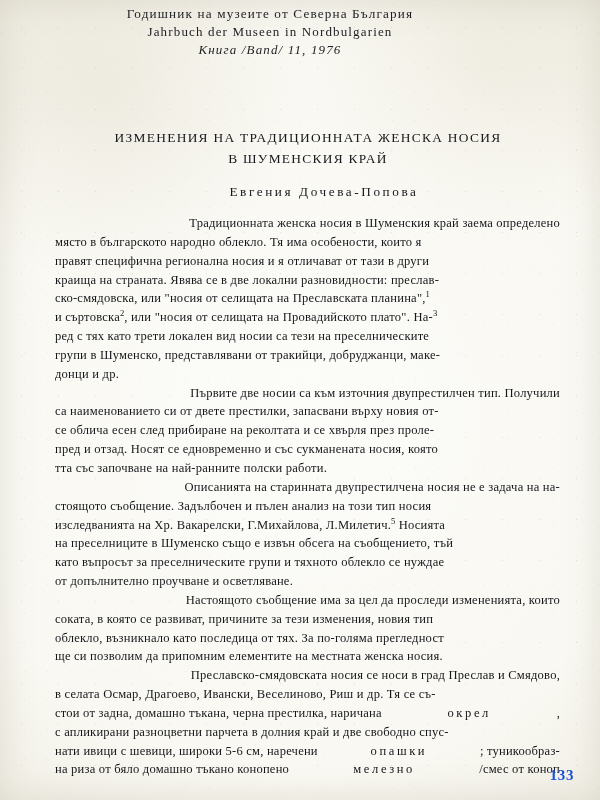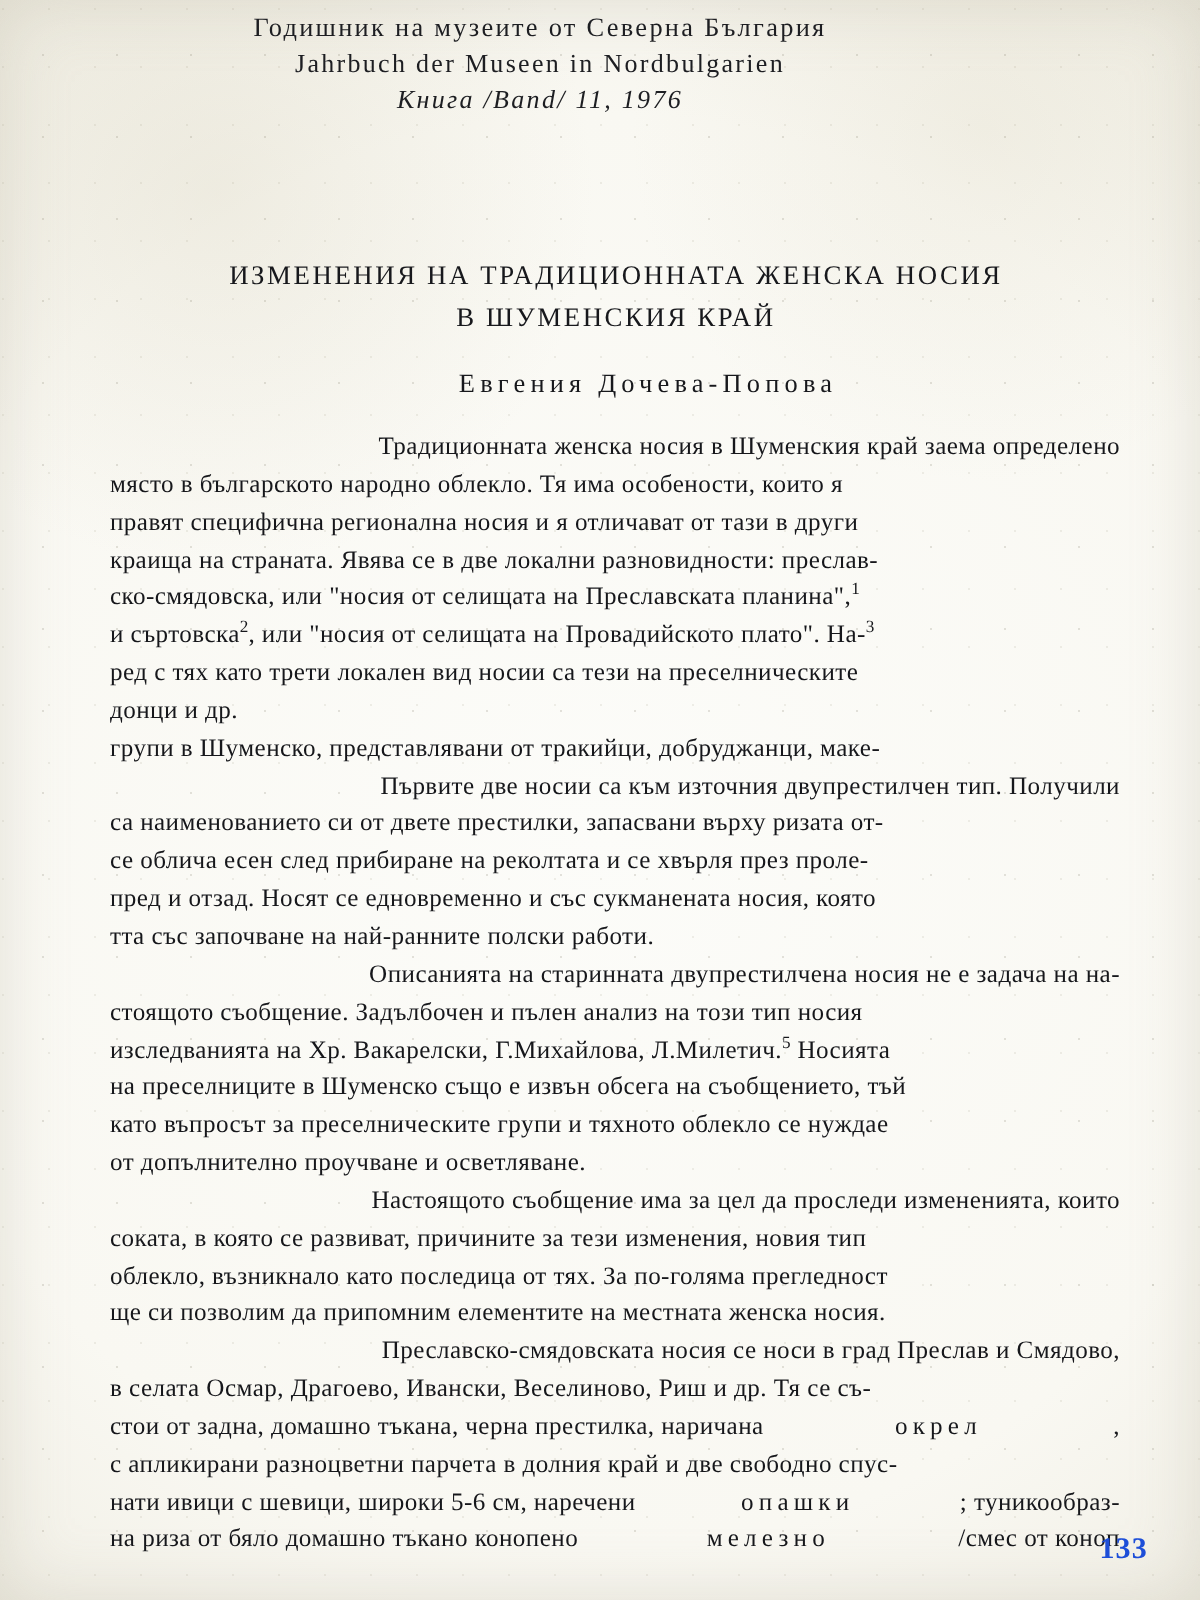--- a/index.html
+++ b/index.html
@@ -184,33 +184,33 @@
           <span>правят специфична регионална носия и я отличават от    тази в други</span>
         </span>
       <span class="ln j">
           <span>краища на страната. Явява се в две локални разновидности: преслав-</span>
         </span>
       <span class="ln"><span>ско-смядовска, или "носия от селищата на Преславската планина",</span><sup>1</sup></span>
       <span class="ln"><span>и съртовска</span><sup>2</sup><span>, или "носия от селищата на Провадийското плато". На-</span><sup>3</sup></span>
       <span class="ln j">
           <span>ред с тях като трети локален вид носии са тези на преселническите</span>
         </span>
+      <span class="ln j">
+          <span>групи в Шуменско, представлявани от тракийци, добруджанци, маке-</span>
+        </span>
       <span class="ln"><span>донци и др.</span></span>
-      <span class="ln j">
-          <span>групи в Шуменско, представлявани от тракийци, добруджанци, маке-</span>
-        </span>
     </p>
 
     <p class="para">
       <span class="ln j">
           <span class="indent"></span>
           <span>Първите две носии са към източния двупрестилчен тип. Получили</span>
         </span>
       <span class="ln j">
-          <span>са наименованието си от двете престилки, запасвани върху ризата от-</span>
+          <span>са наименованието си от двете престилки, запасвани върху новия от-</span>
         </span>
       <span class="ln j">
           <span>се облича есен след прибиране на реколтата и се хвърля през проле-</span>
         </span>
       <span class="ln j">
           <span>пред и отзад. Носят се едновременно и със сукманената носия, която</span>
         </span>
       <span class="ln"><span>тта със започване на най-ранните полски работи.</span></span>
     </p>
 

